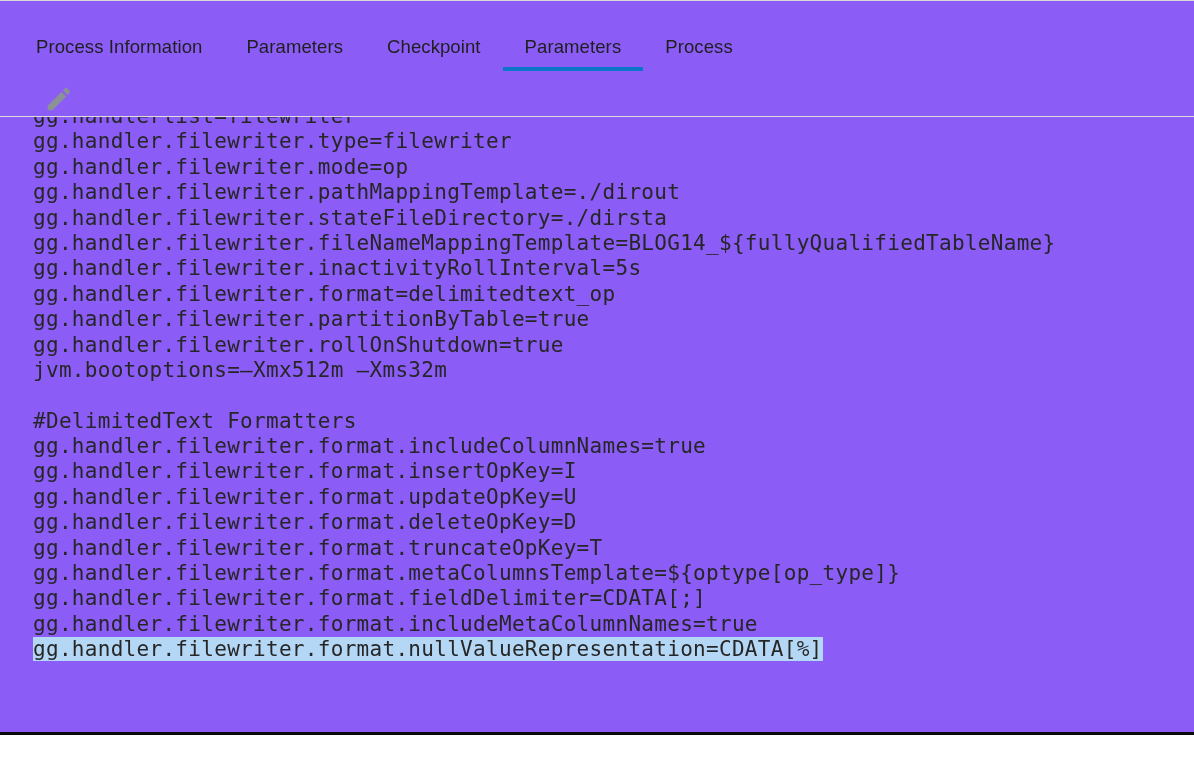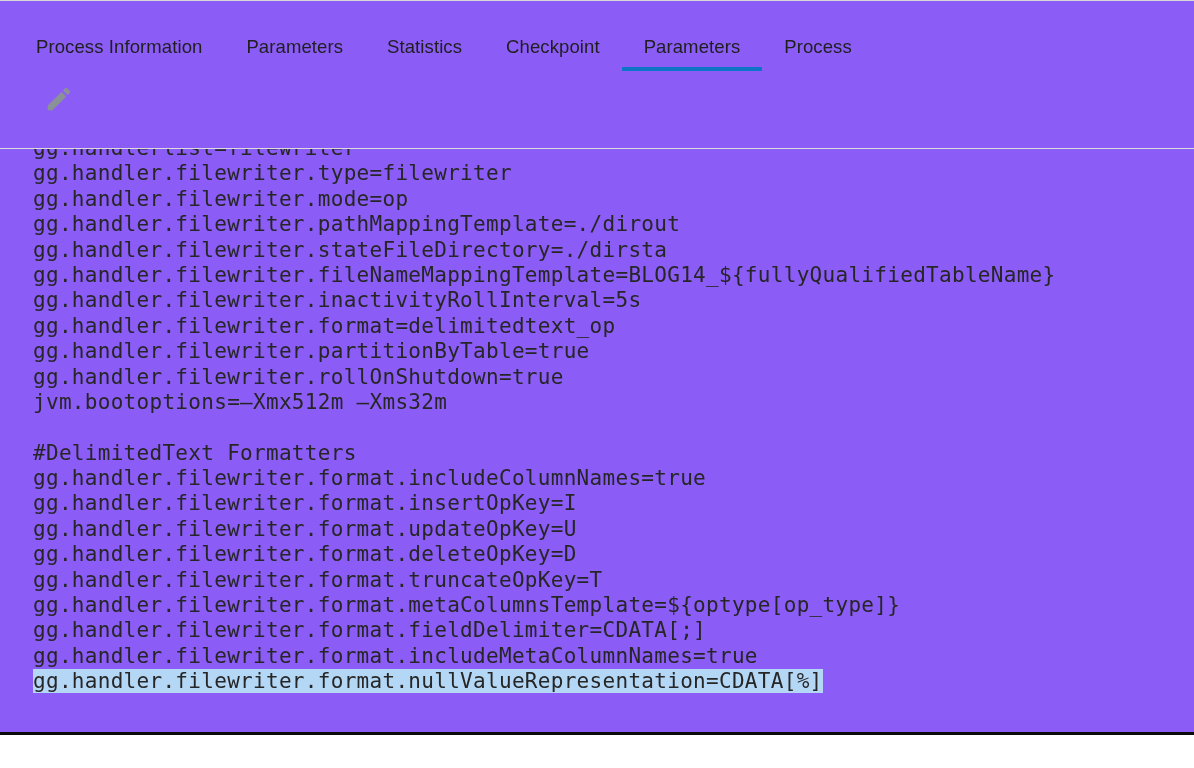--- a/index.html
+++ b/index.html
@@ -38,21 +38,20 @@
     height: 32px;
   }
   .icon-btn {
     display: inline-block;
     width: 32px;
     height: 32px;
     cursor: pointer;
   }
   
   .code-viewport {
-    margin-top: 32px;
     border-top: 1px solid #dcdcdc;
     height: 585px;
     overflow: hidden;
     padding-left: 33px;
   }
   .code {
     margin-top: -13px; 
     font-family: "DejaVu Sans Mono", "Liberation Mono", monospace;
     font-size: 21px;
     letter-spacing: 0.3px;
@@ -67,21 +66,20 @@
   }
 </style>
 </head>
 <body>
 
 <div class="page">
 
   <div class="tabs-bar">
     <div class="tab">Process Information</div>
     <div class="tab">Parameters</div>
-    <div class="tab">Statistics</div>
     <div class="tab">Checkpoint</div>
     <div class="tab active">Parameters</div>
     <div class="tab">Process</div>
   </div>
 
   <div class="toolbar">
     <span class="icon-btn">
       <svg width="30" height="30" viewBox="0 0 24 24" aria-hidden="true">
         <path fill="#8a9197" d="M3 17.25V21h3.75L17.81 9.94l-3.75-3.75L3 17.25zM20.71 7.04c.39-.39.39-1.02 0-1.41l-2.34-2.34c-.39-.39-1.02-.39-1.41 0l-1.83 1.83 3.75 3.75 1.83-1.83z"></path>
       </svg>

